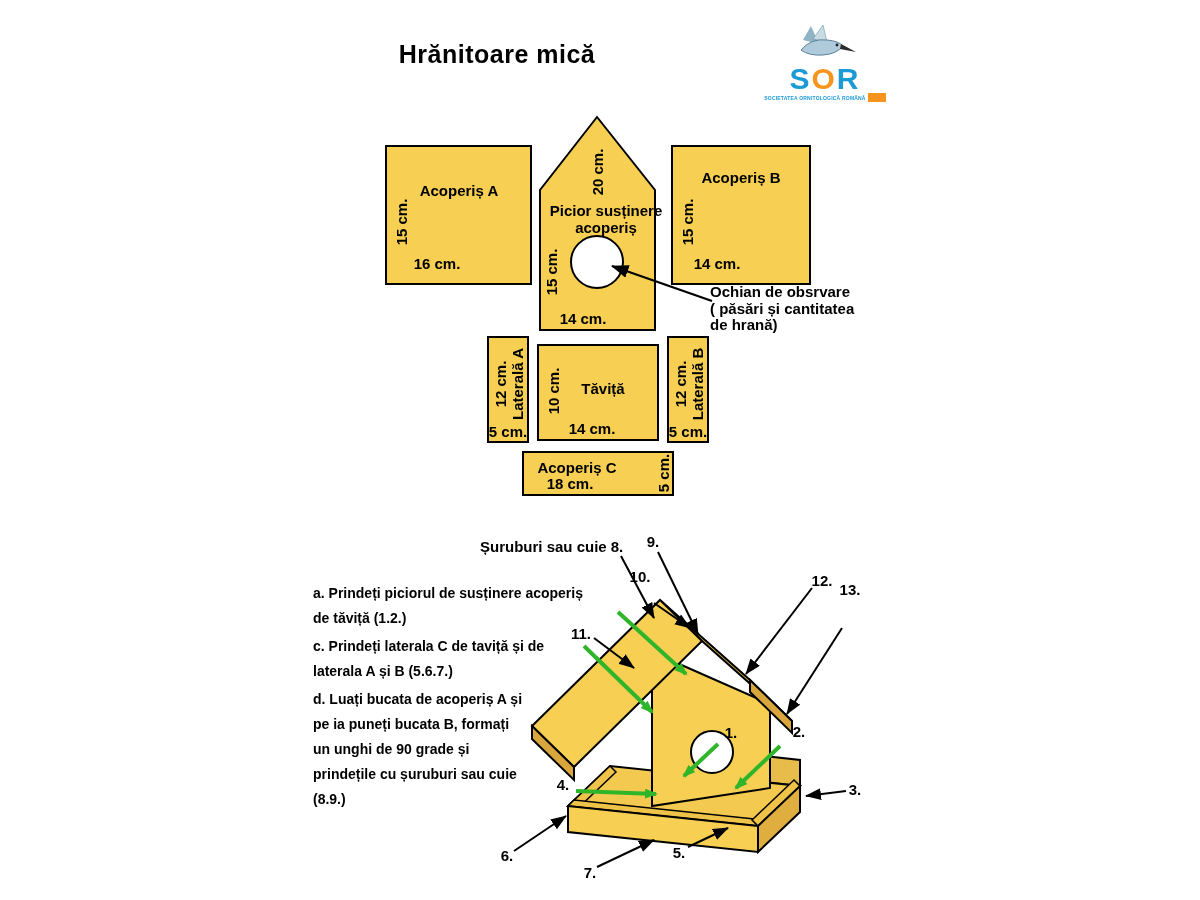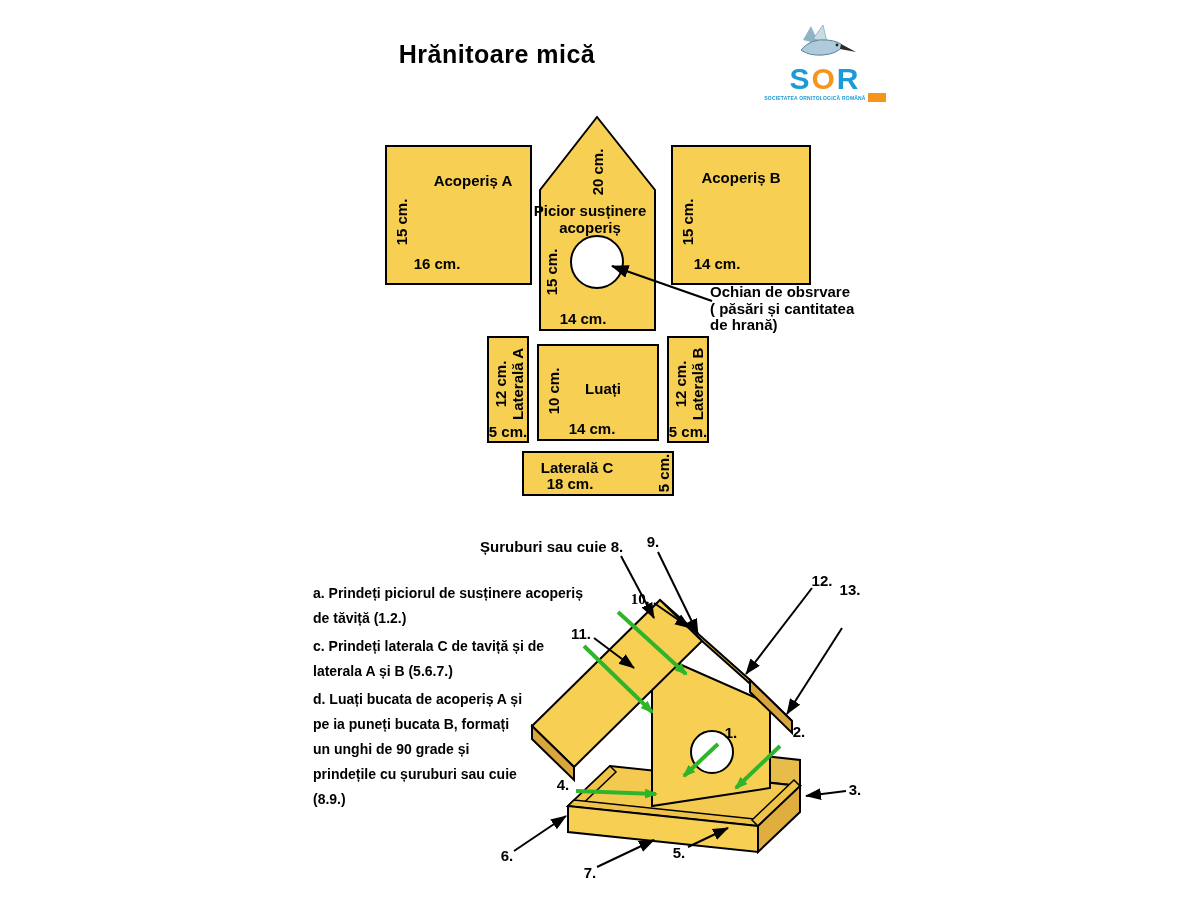--- a/index.html
+++ b/index.html
@@ -114,64 +114,64 @@
     <polygon points="48,20 63,28 47,25" fill="#2b2b2b"></polygon>
     <circle cx="44" cy="21" r="1.4" fill="#222"></circle>
   </svg>
   <div id="logo-text"><span class="blue">S</span><span class="orange">O</span><span class="blue">R</span></div>
   <div id="logo-caption-row">
     <span id="logo-caption">SOCIETATEA ORNITOLOGICĂ ROMÂNĂ</span>
     <span id="logo-badge"></span>
   </div>
 </div>
 
-<div class="lbl" style="left:459px;top:180px;margin-left:14px;">Acoperiș A</div>
+<div class="lbl" style="left:459px;top:190px;">Acoperiș A</div>
 <div class="vlbl" style="left:401px;top:222px;">15 cm.</div>
 <div class="lbl" style="left:437px;top:263px;">16 cm.</div>
 
 <div class="vlbl" style="left:597px;top:172px;">20 cm.</div>
-<div class="clbl" style="left:528px;top:202px;width:124px;">Picior susținere acoperiș</div>
+<div class="clbl" style="left:544px;top:202px;width:124px;">Picior susținere acoperiș</div>
 <div class="vlbl" style="left:551px;top:272px;">15 cm.</div>
 <div class="lbl" style="left:583px;top:318px;">14 cm.</div>
 
 <div class="lbl" style="left:741px;top:177px;">Acoperiș B</div>
 <div class="vlbl" style="left:687px;top:222px;">15 cm.</div>
 <div class="lbl" style="left:717px;top:263px;">14 cm.</div>
 
 <div class="vlbl" style="left:500px;top:384px;">12 cm.</div>
 <div class="vlbl" style="left:517px;top:384px;">Laterală A</div>
 <div class="lbl" style="left:508px;top:431px;">5 cm.</div>
 
 <div class="vlbl" style="left:553px;top:391px;">10 cm.</div>
-<div class="lbl" style="left:603px;top:388px;">Luați</div>
+<div class="lbl" style="left:603px;top:388px;">Tăviță</div>
 <div class="lbl" style="left:592px;top:428px;">14 cm.</div>
 
 <div class="vlbl" style="left:680px;top:384px;">12 cm.</div>
 <div class="vlbl" style="left:697px;top:384px;">Laterală B</div>
 <div class="lbl" style="left:688px;top:431px;">5 cm.</div>
 
-<div class="lbl" style="left:577px;top:467px;">Laterală C</div>
+<div class="lbl" style="left:577px;top:467px;">Acoperiș C</div>
 <div class="lbl" style="left:570px;top:483px;">18 cm.</div>
 <div class="vlbl" style="left:663px;top:473px;">5 cm.</div>
 
 <div id="ochian-note">Ochian de obsrvare
 ( păsări și cantitatea
 de hrană)</div>
 <div id="suruburi-label">Șuruburi sau cuie</div>
 
 <div class="callout" style="left:731px;top:732px;">1.</div>
 <div class="callout" style="left:799px;top:731px;">2.</div>
 <div class="callout" style="left:855px;top:789px;">3.</div>
 <div class="callout" style="left:563px;top:784px;">4.</div>
 <div class="callout" style="left:679px;top:852px;">5.</div>
 <div class="callout" style="left:507px;top:855px;">6.</div>
 <div class="callout" style="left:590px;top:872px;">7.</div>
 <div class="callout" style="left:617px;top:546px;">8.</div>
 <div class="callout" style="left:653px;top:541px;">9.</div>
-<div class="callout" style="left:640px;top:599px;font-family:Liberation Serif, serif;">10.</div>
+<div class="callout" style="left:640px;top:576px;">10.</div>
 <div class="callout" style="left:581px;top:633px;">11.</div>
 <div class="callout" style="left:822px;top:580px;">12.</div>
 <div class="callout" style="left:850px;top:589px;">13.</div>
 
 <div id="instructions">
   <div class="step">a. Prindeți piciorul de susținere acoperiș
 de tăviță (1.2.)</div>
   <div class="step">c. Prindeți laterala C de taviță și de
 laterala A și B (5.6.7.)</div>
   <div class="step">d. Luați bucata de acoperiș A și

